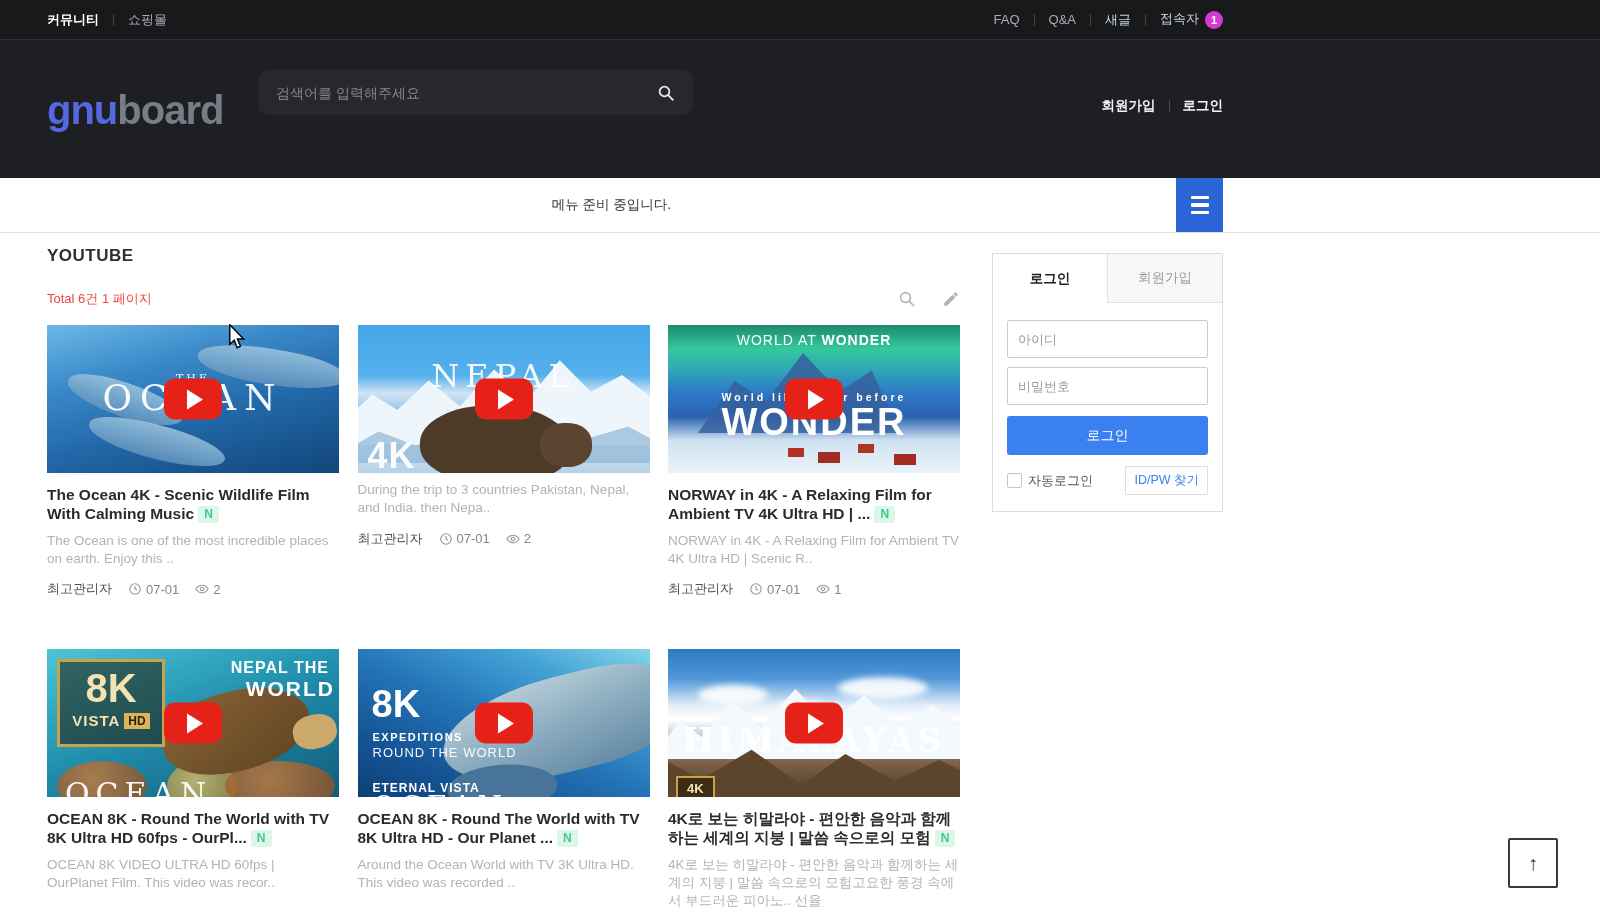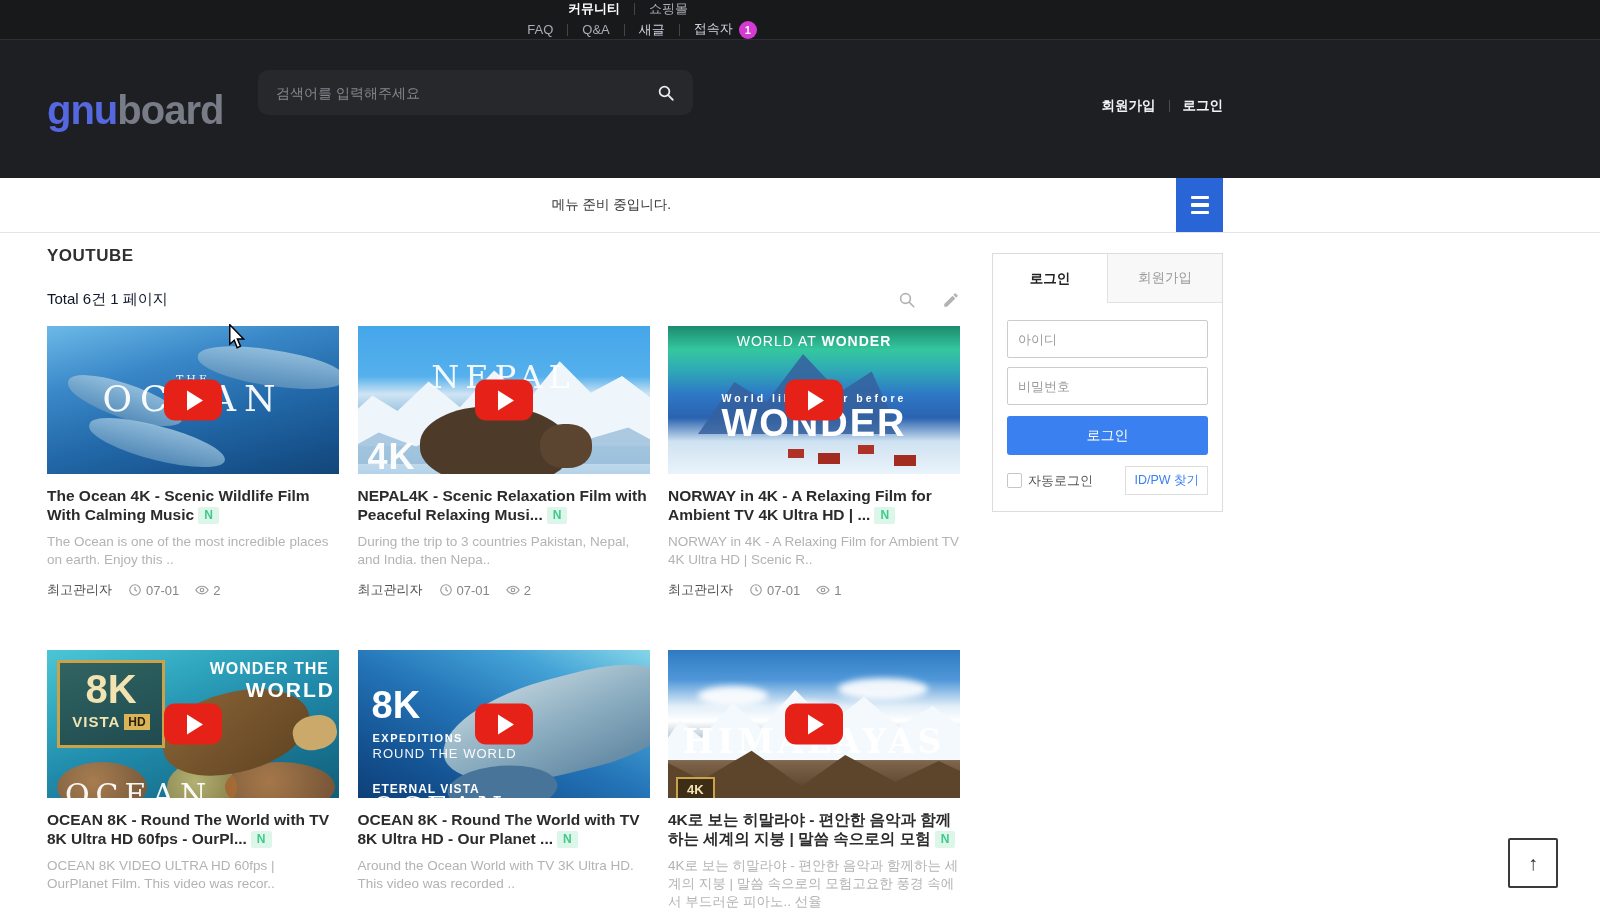--- a/index.html
+++ b/index.html
@@ -2,21 +2,21 @@
 <html><head>
 <meta charset="utf-8">
 <style>
   * { margin:0; padding:0; box-sizing:border-box; }
   html,body { width:1600px; height:916px; overflow:hidden; background:#fff;
     font-family:"Liberation Sans","DejaVu Sans",sans-serif; }
   .container { width:1176px; margin-left:47px; position:relative; }
 
   
   .topbar { height:40px; background:#18191b; border-bottom:1px solid #2e2f33; }
-  .topbar .container { height:100%; display:flex; align-items:center; justify-content:space-between;flex-direction:column; }
+  .topbar .container { height:100%; display:flex; align-items:center; justify-content:space-between; }
   .tb-group { display:flex; align-items:center; }
   .tb-item { font-size:13px; color:#a9adb5; text-decoration:none; padding:0 14px; cursor:pointer; }
   .tb-item.first { padding-left:0; }
   .tb-item.strong { color:#ffffff; font-weight:bold; }
   .tb-item.light { color:#ccd2e0; }
   .tb-sep { width:1px; height:12px; background:#43454b; }
   .visitor-badge { display:inline-block; min-width:18px; height:18px; border-radius:9px;
     background:#d53bd3; color:#fff; font-size:11px; font-weight:bold; text-align:center;
     line-height:18px; margin-left:6px; vertical-align:middle; }
 
@@ -44,21 +44,21 @@
     font-size:13.5px; color:#333; }
   .menu-toggle { width:47px; background:#2a65d8; display:flex; flex-direction:column;
     align-items:center; justify-content:center; gap:4px; cursor:pointer; }
   .menu-toggle span { width:18px; height:3.5px; background:#fff; border-radius:1px; }
 
   
   .main { padding-top:13px; display:flex; justify-content:space-between; align-items:flex-start; }
   .board { width:913px; }
   .board-title { font-size:17px; font-weight:bold; color:#2f2f2f; letter-spacing:.5px; }
   .board-sub { margin-top:24px; display:flex; align-items:center; justify-content:space-between; }
-  .total-text { font-size:15px; color:#0f172a; }
+  .total-text { font-size:13px; color:#ef4444; }
   .board-icons { display:flex; align-items:center; gap:26px; }
   .bicon { width:18px; height:18px; color:#b3b3b3; cursor:pointer; }
 
   
   .grid { margin-top:17px; display:grid; grid-template-columns:repeat(3,292px);
     justify-content:space-between; }
   .card { width:292px; margin-bottom:51px; }
   .thumb { position:relative; width:292px; height:148px; overflow:hidden; cursor:pointer; }
   .play { position:absolute; left:50%; top:50%; transform:translate(-50%,-50%);
     width:58px; height:41px; background:#e62117; border-radius:11px;
@@ -277,21 +277,20 @@
         <div class="thumb t-nepal">
           <span class="peak"></span>
             <span class="peak-sh"></span>
           <span class="yak"></span>
           <span class="ovl serif big">NEPAL</span>
           <span class="ovl corner">4K</span>
           <span class="play">
               <i></i>
             </span>
         </div>
-        <div class="card-title"><span>NEPAL4K - Scenic Relaxation Film with Peaceful Relaxing Musi...</span><span class="nbadge">N</span></div>
         <div class="card-desc">During the trip to 3 countries Pakistan, Nepal, and India. then Nepa..</div>
         <div class="card-meta">
           <span class="meta-author">최고관리자</span>
           <span class="meta-item">
               <svg class="micon" viewBox="0 0 24 24" fill="none" stroke="currentColor" stroke-width="2">
                 <circle cx="12" cy="12" r="9"></circle>
                 <path d="M12 7v5l3.5 2"></path>
               </svg>
               <span>07-01</span>
             </span>
@@ -346,21 +345,21 @@
           <span class="coral" style="left:120px;width:70px;background:radial-gradient(circle at 40% 40%,#d8c06a,#9c7a32);"></span>
           <span class="coral" style="right:4px;width:110px;"></span>
           <span class="turtle"></span>
           <span class="badge8k">
             <span class="k">8K</span>
             <span class="row">
                 <span class="ultra">VISTA</span>
                 <span class="hd">HD</span>
               </span>
           </span>
-          <span class="ovl top1">WONDER THE</span>
+          <span class="ovl top1">NEPAL THE</span>
           <span class="ovl top2">WORLD</span>
           <span class="ovl serif bottom">OCEAN</span>
           <span class="play">
               <i></i>
             </span>
         </div>
         <div class="card-title"><span>OCEAN 8K - Round The World with TV 8K Ultra HD 60fps - OurPl...</span><span class="nbadge">N</span></div>
         <div class="card-desc">OCEAN 8K VIDEO ULTRA HD 60fps | OurPlanet Film. This video was recor..</div>
       </div>
 

